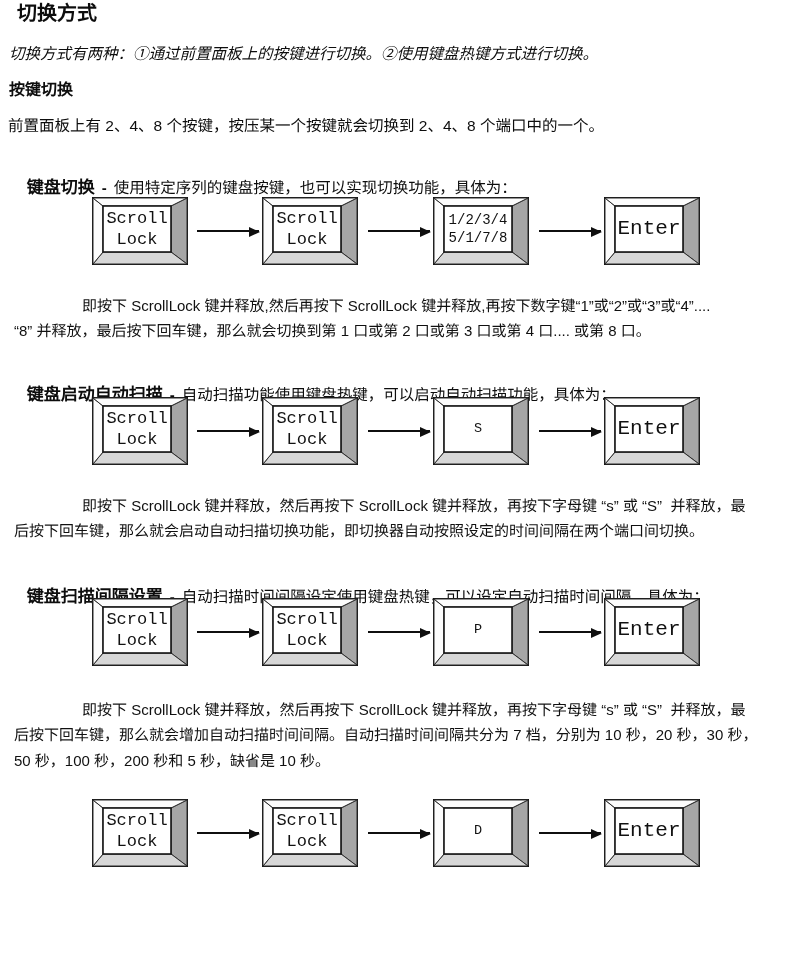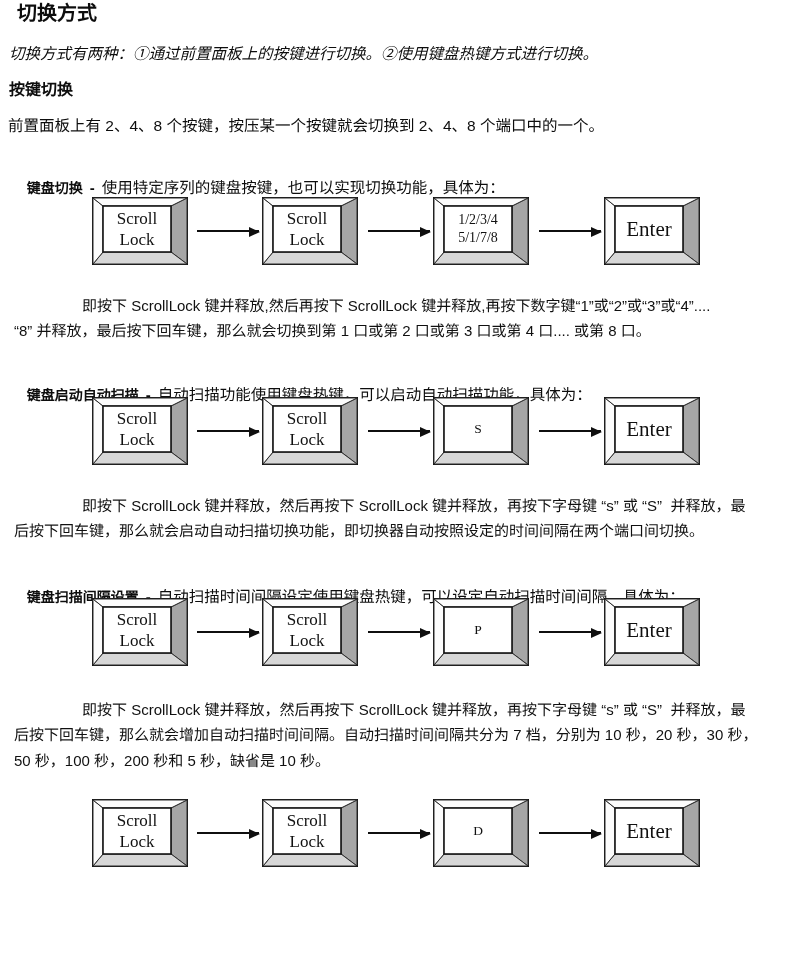--- a/index.html
+++ b/index.html
@@ -3,29 +3,29 @@
 <meta charset="utf-8">
 <style>
   html,body{margin:0;padding:0;background:#fff;}
   .page{position:relative;width:790px;height:957px;background:#ffffff;overflow:hidden;
         font-family:"Liberation Sans",sans-serif;color:#0d0d0d;}
   .abs{position:absolute;}
   .doc-title{left:17px;top:-1px;font-size:20px;line-height:28px;font-weight:bold;white-space:pre;}
   .body-line{font-size:15.5px;line-height:24px;white-space:pre;color:#0d0d0d;}
   .h2{font-size:16px;line-height:24px;font-weight:bold;white-space:pre;}
   .sec-head{white-space:pre;line-height:24px;}
-  .sec-head .b{font-weight:bold;font-size:14px;}
+  .sec-head .b{font-weight:bold;font-size:17px;}
   .sec-head .d{font-weight:bold;font-size:15px;padding:0 7px;}
   .sec-head .t{font-size:15.5px;}
   .keyrow{left:0;width:790px;height:68px;}
   .key{position:absolute;top:0;width:96px;height:68px;}
   .key svg{position:absolute;left:0;top:0;}
   .key-label{position:absolute;left:11px;top:9px;width:68px;height:46px;
              display:flex;flex-direction:column;align-items:center;justify-content:center;
-             font-family:Liberation Serif, serif;color:#111;text-align:center;}
+             font-family:Liberation Mono, monospace;color:#111;text-align:center;}
   .key-label span{display:block;}
   .lbl-scroll span{font-size:17px;line-height:21px;}
   .lbl-digits span{font-size:14px;line-height:18px;}
   .lbl-letter span{font-size:13.5px;line-height:16px;}
   .lbl-enter span{font-size:21px;line-height:24px;}
   .arrow{position:absolute;top:33px;width:62px;height:0;border-top:2.4px solid #0f0f0f;}
   .arrow::after{content:"";position:absolute;right:-1px;top:-4.6px;width:0;height:0;
                 border-left:11px solid #0f0f0f;border-top:5.7px solid transparent;
                 border-bottom:5.7px solid transparent;}
   .para{left:14px;font-size:15px;line-height:25.3px;color:#101010;}

